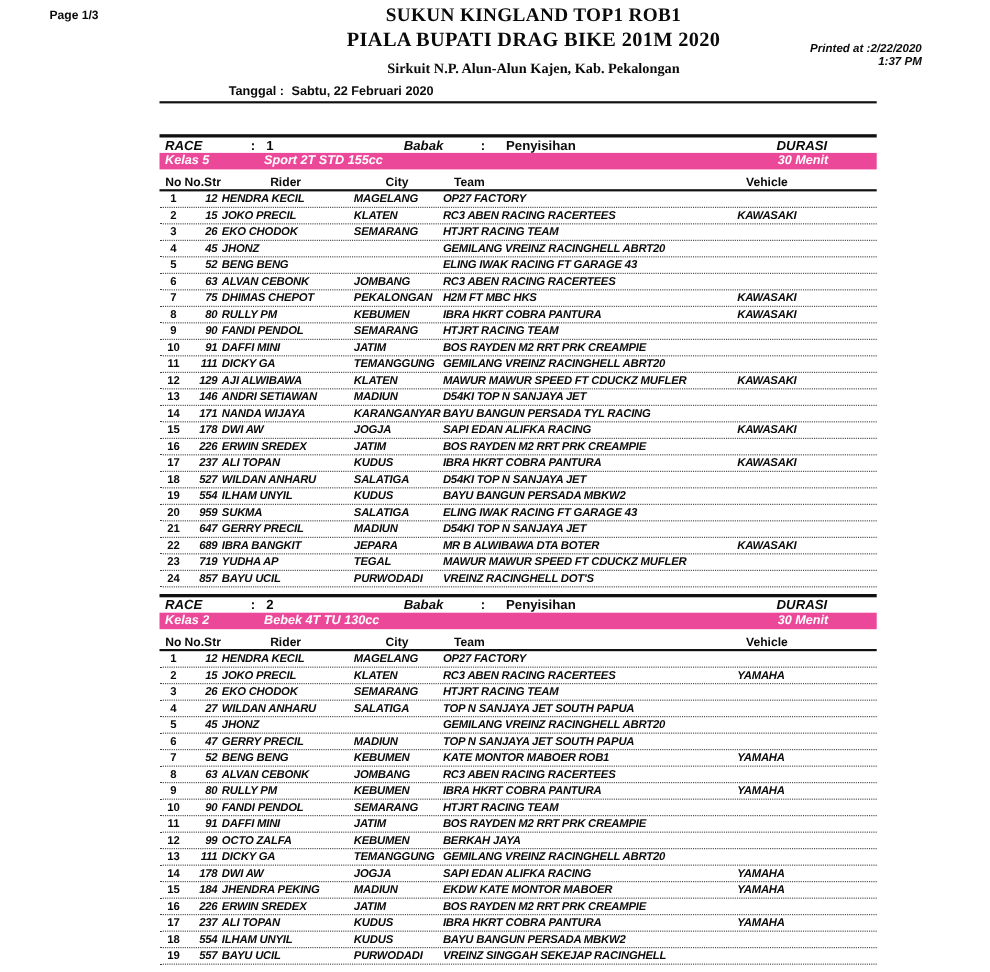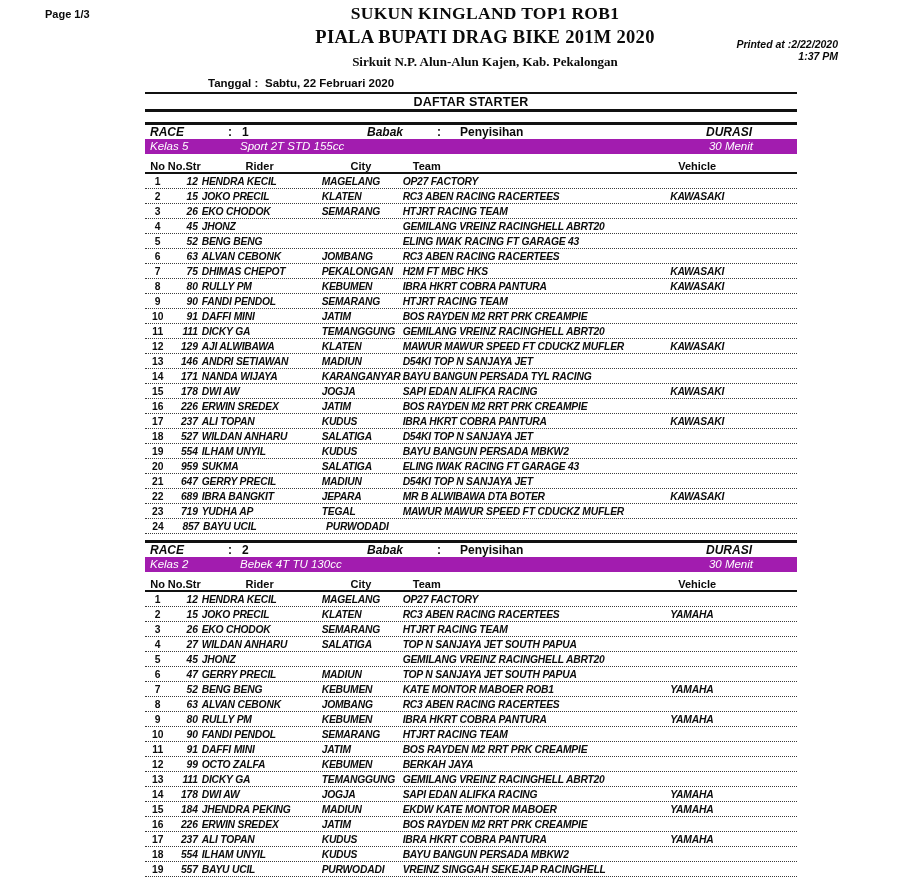--- a/index.html
+++ b/index.html
@@ -29,22 +29,22 @@
   .race{border-top:3px solid #111;margin-bottom:6px;}
   .race-title-row{position:relative;height:14px;font-weight:bold;font-size:12px;}
   .rt{position:absolute;top:0;white-space:nowrap;font-style:italic;}
   .rt.race-label{left:5px;}
   .rt.colon1{left:83px;font-style:normal;}
   .rt.race-num{left:97px;font-style:normal;}
   .rt.babak-label{left:222px;}
   .rt.colon2{left:292px;font-style:normal;}
   .rt.babak-value{left:315px;font-style:normal;}
   .rt.durasi-label{left:auto;right:45px;}
-  .class-bar{position:relative;height:15px;background:#a21caf;color:#fff;
-    font-weight:normal;font-style:italic;font-size:11.5px;}
+  .class-bar{position:relative;height:15px;background:#ec4899;color:#fff;
+    font-weight:bold;font-style:italic;font-size:11.5px;}
   .cb{position:absolute;top:1px;white-space:nowrap;}
   .cb.kelas{left:5px;}
   .cb.class-name{left:95px;}
   .cb.duration{left:auto;right:44px;}
   
   .thead{display:flex;margin-top:5px;height:15px;border-bottom:2.5px solid #111;
     font-size:11px;font-weight:bold;box-sizing:border-box;}
   .th{display:flex;align-items:center;justify-content:center;
     white-space:nowrap;overflow:visible;box-sizing:border-box;}
   .tbody{width:652px;}
@@ -78,21 +78,20 @@
     <div class="title1">SUKUN KINGLAND TOP1 ROB1</div>
     <div class="title2">PIALA BUPATI DRAG BIKE 201M 2020</div>
     <div class="subtitle">Sirkuit N.P. Alun-Alun Kajen, Kab. Pekalongan</div>
   </div>
 
   <div class="date-row">
     <span class="date-label">Tanggal :</span>
     <span class="date-value">Sabtu, 22 Februari 2020</span>
   </div>
 
-  <div class="section-title">DAFTAR STARTER</div>
 
   <div id="races">
   <section class="race">
     <div class="race-title-row">
       <span class="rt race-label">RACE</span>
       <span class="rt colon1">:</span>
       <span class="rt race-num">1</span>
       <span class="rt babak-label">Babak</span>
       <span class="rt colon2">:</span>
       <span class="rt babak-value">Penyisihan</span>
@@ -294,20 +293,21 @@
             <div class="td c2">YUDHA AP</div>
             <div class="td c3">TEGAL</div>
             <div class="td c4">MAWUR MAWUR SPEED FT CDUCKZ MUFLER</div>
             <div class="td c5"></div>
           </div>
           <div class="tr">
             <div class="td c0">24</div>
             <div class="td c1">857</div>
             <div class="td c2">BAYU UCIL</div>
             <div class="td c3">PURWODADI</div>
+            <div class="td c4">VREINZ RACINGHELL DOT'S</div>
             <div class="td c5"></div>
           </div>
         </div>
   </section>
 
   <section class="race">
     <div class="race-title-row">
       <span class="rt race-label">RACE</span>
       <span class="rt colon1">:</span>
       <span class="rt race-num">2</span>

